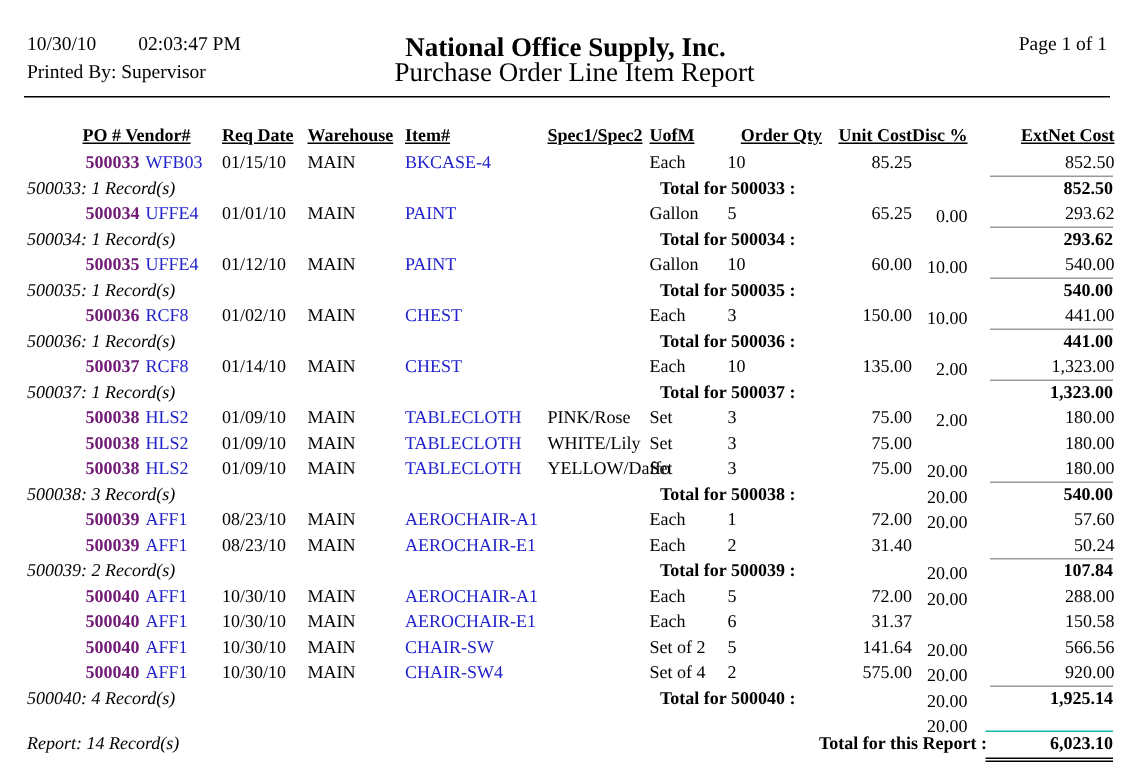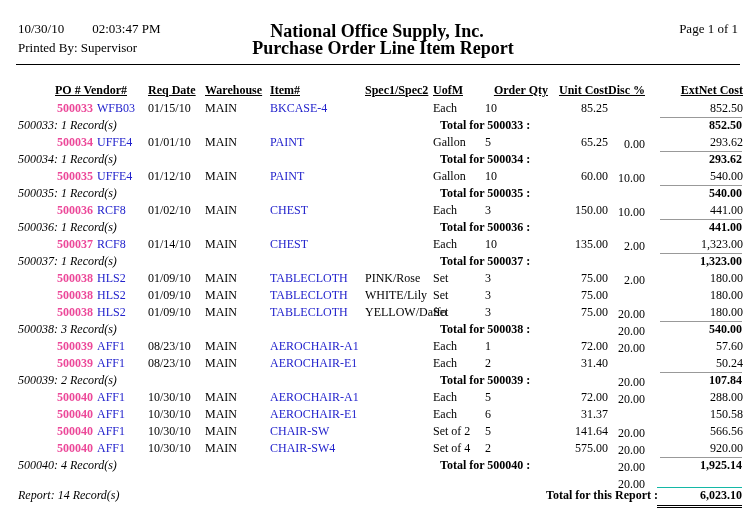--- a/index.html
+++ b/index.html
@@ -4,32 +4,32 @@
 <style>
   html,body{margin:0;padding:0;background:#fff;}
   body{width:754px;height:515px;font-family:"Liberation Serif",serif;color:#000;overflow:hidden;}
   .page{position:relative;width:754px;height:381px;background:#fff;}
 
   
   .hdr-datetime{position:absolute;top:21px;left:18px;font-size:13px;white-space:nowrap;}
   .hdr-time{margin-left:28px;}
   .hdr-printedby{position:absolute;top:40px;left:18px;font-size:13px;white-space:nowrap;}
   .hdr-company{position:absolute;top:21px;left:0;right:0;text-align:center;font-size:18px;font-weight:bold;}
-  .hdr-title{position:absolute;top:38px;left:12px;right:0;text-align:center;font-size:18px;font-weight:bold;}
+  .hdr-title{position:absolute;top:38px;left:12px;right:0;text-align:center;font-size:18px;font-weight:normal;}
   .hdr-page{position:absolute;top:21px;right:16px;font-size:13px;}
   .rule{position:absolute;top:64px;left:16px;width:724px;border-top:1px solid #000;}
 
   
   .cell{position:absolute;white-space:nowrap;font-size:12px;line-height:16px;}
   .thead{position:absolute;top:82px;left:0;width:754px;height:17px;}
   .thead .cell{font-weight:bold;text-decoration:underline;}
   .rows{position:absolute;top:100px;left:0;width:754px;}
   .trow{position:relative;height:17px;}
 
-  .c-po{left:18px;width:75px;text-align:right;font-weight:bold;color:#ec4899;}
+  .c-po{left:18px;width:75px;text-align:right;font-weight:bold;color:#701a75;}
   .c-vendor{left:97px;color:#2222cc;}
   .c-date{left:148px;}
   .c-wh{left:205px;}
   .c-item{left:270px;color:#2222cc;}
   .c-spec{left:365px;}
   .c-uofm{left:433px;}
   .c-qty{left:485px;width:60px;}
   .c-unit{left:548px;width:60px;text-align:right;}
   .c-disc{left:600px;width:45px;text-align:right;margin-top:36px;}
   .c-ext{left:653px;width:90px;text-align:right;}

